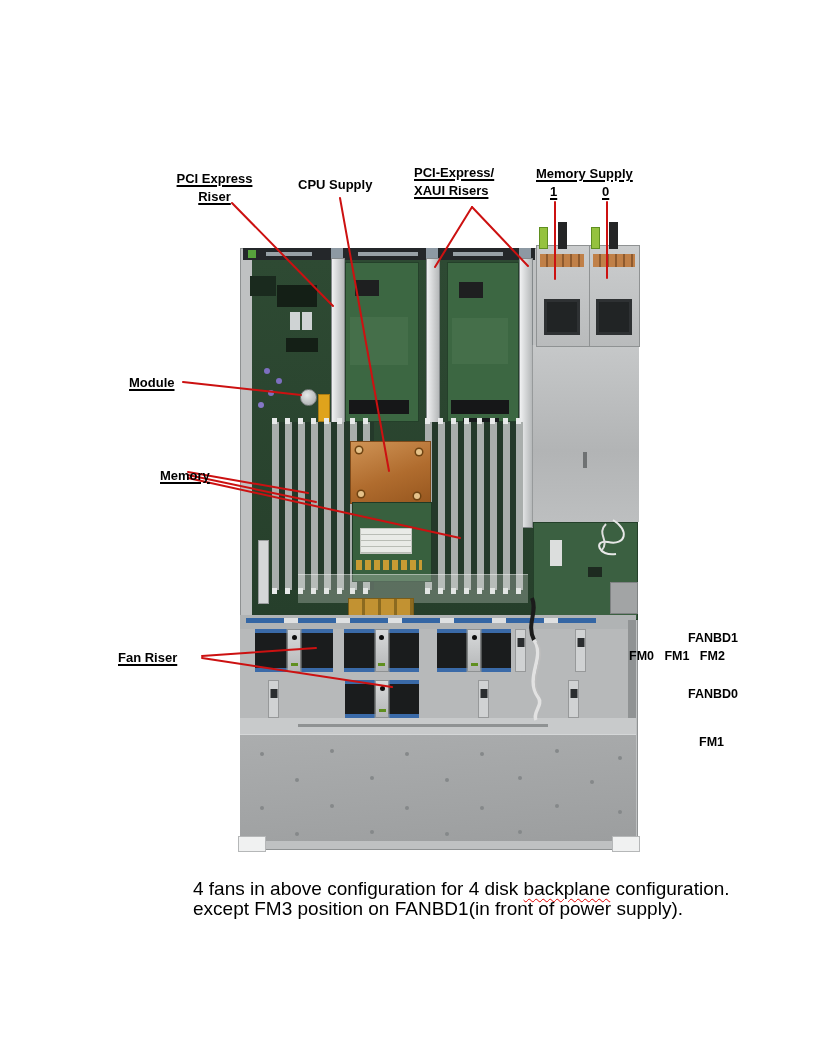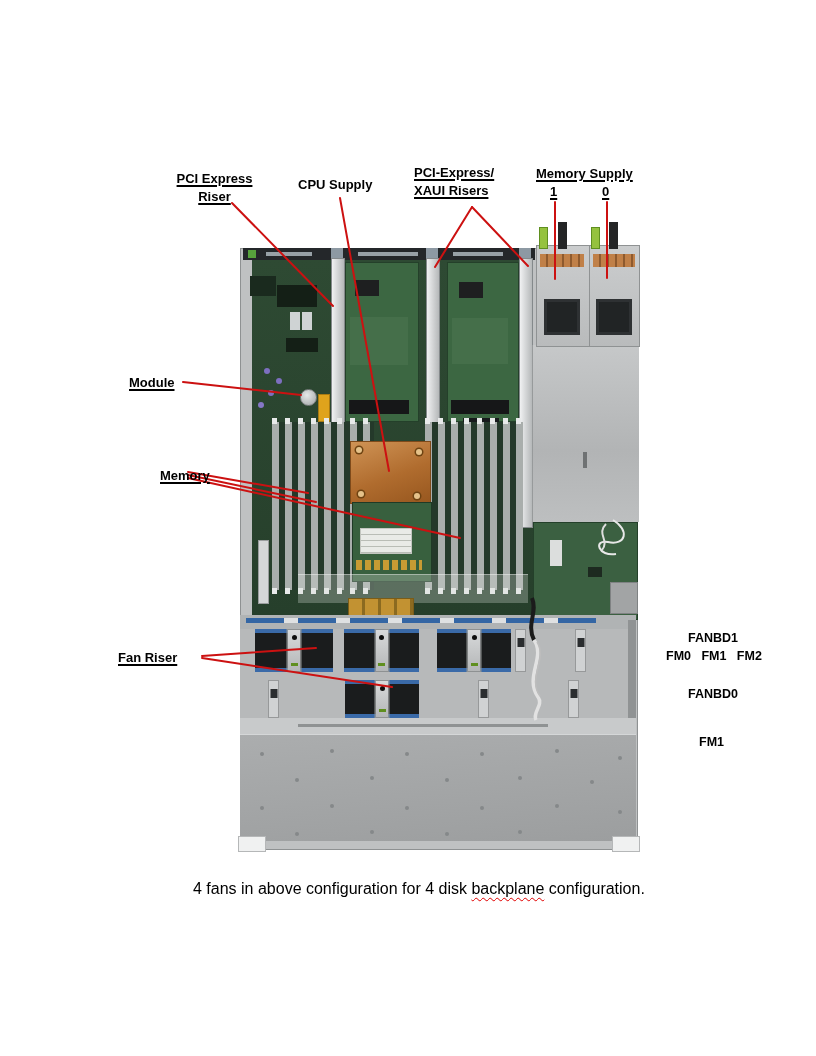--- a/index.html
+++ b/index.html
@@ -14,21 +14,21 @@
   .lbl{position:absolute;font-size:13px;font-weight:bold;line-height:1.35;color:#000;z-index:6;white-space:nowrap;}
   .lbl.center{text-align:center;}
   .ul{text-decoration:underline;text-underline-offset:2px;text-decoration-thickness:1.5px;}
   .fanlbl{position:absolute;font-size:12.5px;font-weight:bold;color:#000;z-index:6;white-space:pre;}
 
   
   svg.callouts{position:absolute;left:0;top:0;z-index:5;pointer-events:none;}
   svg.callouts line{stroke:var(--callout-red);stroke-width:2;stroke-linecap:round;}
 
   
-  .note{position:absolute;left:193px;top:879px;font-size:16px;line-height:19.5px;z-index:6;}
+  .note{position:absolute;left:193px;top:879px;font-size:19px;line-height:19.5px;z-index:6;}
   .note-line{white-space:pre;}
   .misspelled{text-decoration:underline wavy var(--squiggle-red);text-decoration-thickness:1px;text-underline-offset:3px;}
 
   
   .photo{position:absolute;left:238px;top:222px;width:402px;height:632px;z-index:1;}
   .photo div{position:absolute;}
   .chassis{left:2px;top:26px;width:396px;height:600px;background:#bfc1c2;border:1px solid #8e9192;}
   .top-strip{left:5px;top:26px;width:292px;height:12px;background:#24272a;}
   .strip-green{left:10px;top:28px;width:8px;height:8px;background:#57a23c;}
   .strip-dash{height:4px;background:#98a1a7;top:30px;}
@@ -265,21 +265,22 @@
 
   <div class="lbl" style="left:127px;top:467px;padding-left:33px;">
     <span class="ul">Memory</span>
   </div>
 
   <div class="lbl" style="left:118px;top:649px;">
     <span class="ul">Fan Riser</span>
   </div>
 
   <div class="fanlbl" style="left:688px;top:631px;">FANBD1</div>
-  <div class="fanlbl" style="left:629px;top:649px;padding-left:37px;">FM0   FM1   FM2</div>
+  <div class="fanlbl" style="left:629px;top:649px;">FM0   FM1   FM2</div>
   <div class="fanlbl" style="left:688px;top:687px;">FANBD0</div>
   <div class="fanlbl" style="left:699px;top:735px;">FM1</div>
 
   <div class="note">
     <div class="note-line"><span>4 fans in above configuration for 4 disk </span><span class="misspelled">backplane</span><span> configuration.</span></div>
+    <div class="note-line"><span>except FM3 position on FANBD1(in front of power supply).</span></div>
   </div>
 
 </div>
 
 </body></html>

